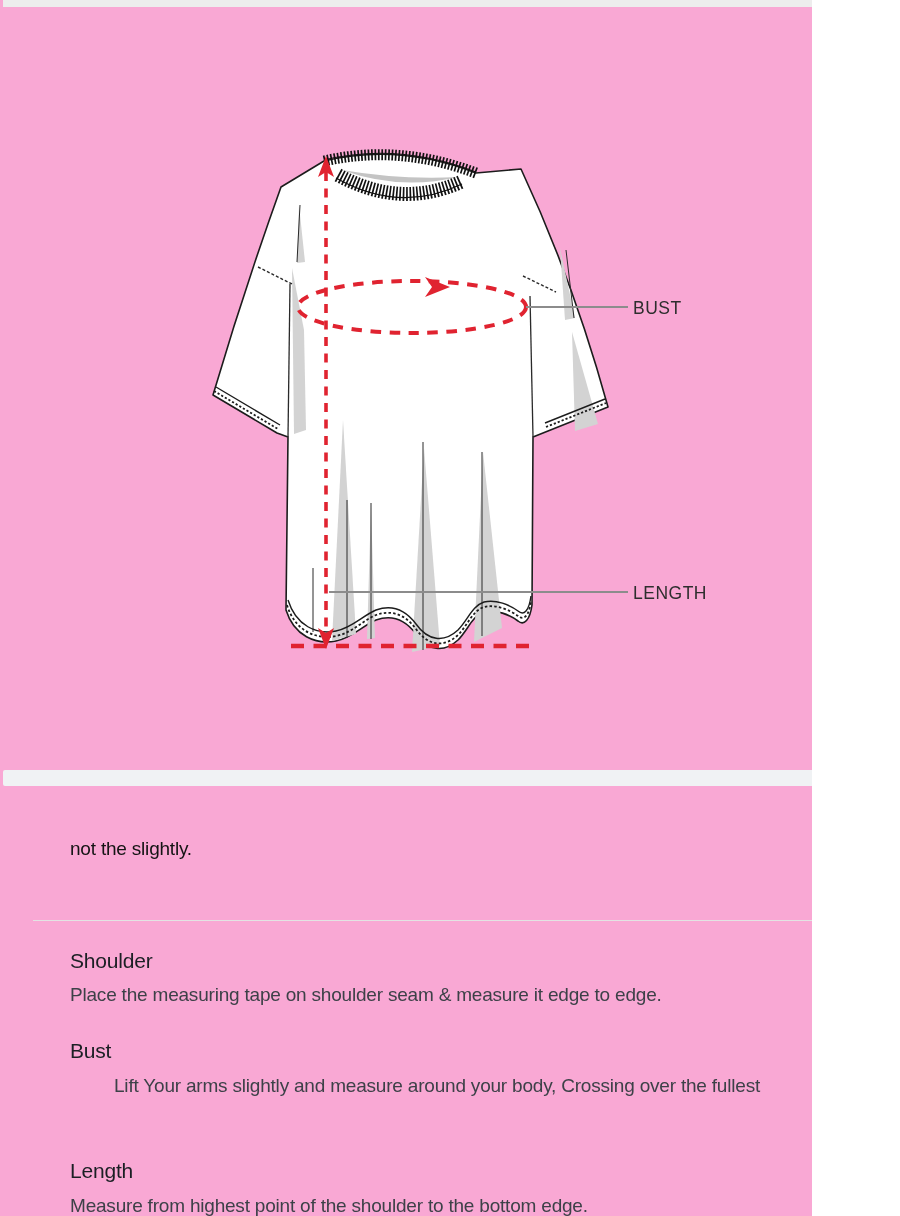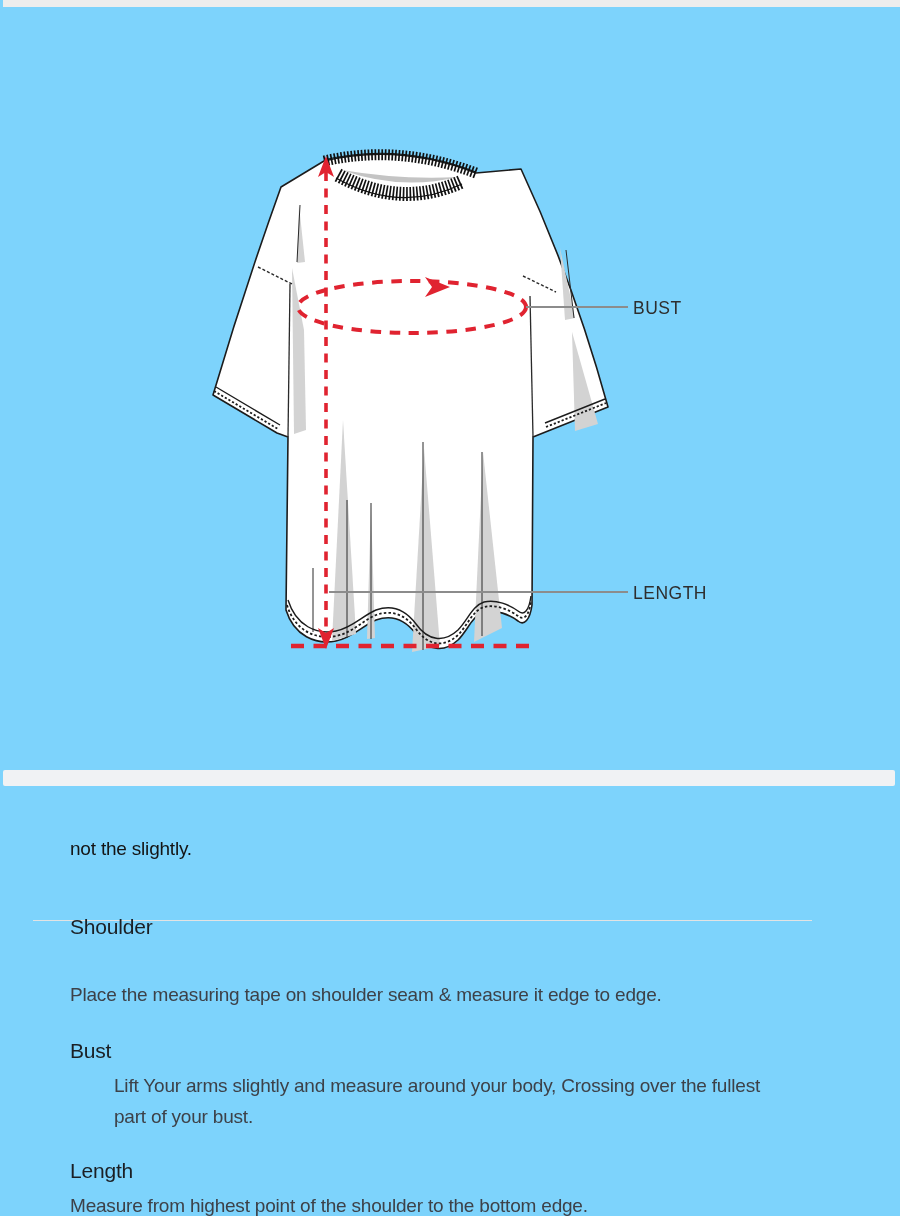--- a/index.html
+++ b/index.html
@@ -1,19 +1,19 @@
 <!DOCTYPE html>
 <html><head>
 <meta charset="utf-8">
 <style>
   html,body{margin:0;padding:0;}
   .screen{
     position:relative;
-    width:900px;height:1216px;
-    background:#7dd3fc;
+    width:812px;height:1216px;
+    background:#f9a8d4;
     overflow:hidden;
     font-family:"Liberation Sans", sans-serif;
   }
   .top-strip{
     position:absolute;top:0;left:3px;right:0;height:7px;
     background:#ededed;
   }
   .diagram-wrap{
     position:absolute;top:0;left:0;width:900px;height:780px;
   }
@@ -40,21 +40,21 @@
   .sec-title{
     position:absolute;left:70px;
     font-size:21px;line-height:26px;letter-spacing:-0.2px;
     color:#1b1f24;
   }
   .sec-desc{
     position:absolute;left:70px;
     font-size:19px;line-height:31px;letter-spacing:-0.2px;
     color:#3d4148;
   }
-  .t-shoulder-title{top:914px;text-align:right;}
+  .t-shoulder-title{top:948px;text-align:right;}
   .t-shoulder-desc{top:979px;text-align:center;}
   .t-bust-title{top:1038px;}
   .t-bust-desc{top:1070px;margin-left:44px;}
   .t-length-title{top:1158px;}
   .t-length-desc{top:1190px;}
 </style>
 </head>
 <body>
 
 <div class="screen">
@@ -149,19 +149,18 @@
   </div>
 
   <div class="divider"></div>
 
   <div class="sec-title t-shoulder-title">Shoulder</div>
   <div class="sec-desc t-shoulder-desc">Place the measuring tape on shoulder seam &amp; measure it edge to edge.</div>
 
   <div class="sec-title t-bust-title">Bust</div>
   <div class="sec-desc t-bust-desc">
     <div>Lift Your arms slightly and measure around your body, Crossing over the fullest</div>
-    <div>part of your bust.</div>
   </div>
 
   <div class="sec-title t-length-title">Length</div>
   <div class="sec-desc t-length-desc">Measure from highest point of the shoulder to the bottom edge.</div>
 
 </div>
 
 </body></html>

